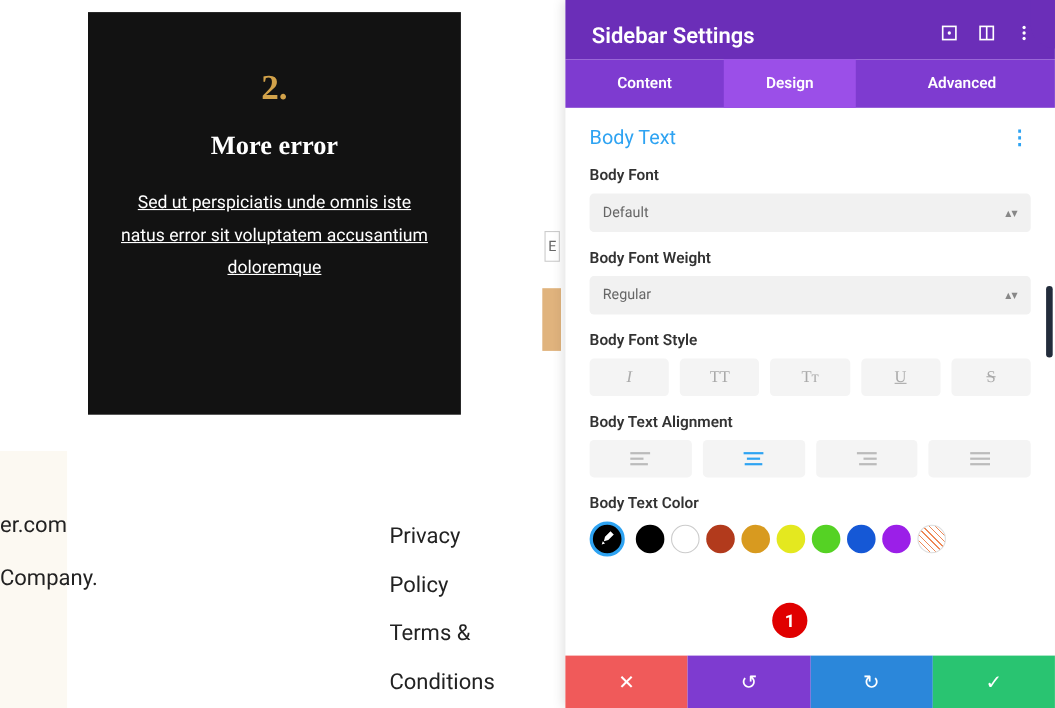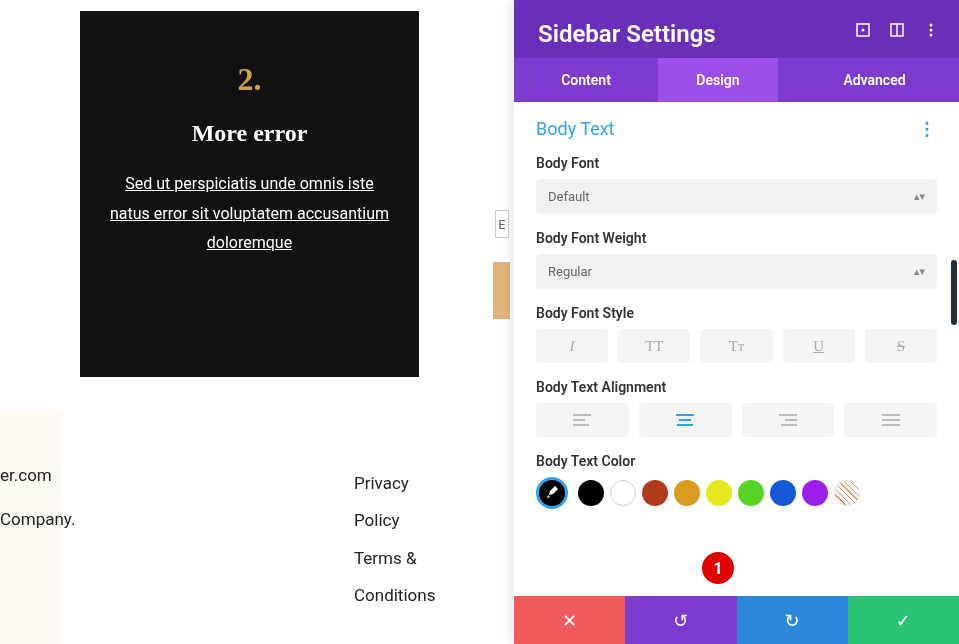--- a/index.html
+++ b/index.html
@@ -4,29 +4,29 @@
 <style>
 * { box-sizing: border-box; margin: 0; padding: 0; }
 body { font-family: -apple-system, BlinkMacSystemFont, "Segoe UI", Roboto, sans-serif; width: 959px; height: 644px; overflow: hidden; background: #fff; position: relative; }
 
 .canvas { position: absolute; left: 0; top: 0; width: 510px; height: 644px; }
 .card-fold { position: absolute; left: 80px; top: 11px; width: 339px; height: 366px; background: #121212; color: #fff; text-align: center; padding: 40px 30px; }
 .step-num { font-family: Georgia, serif; color: #d2a24a; font-size: 32px; font-weight: bold; margin-top: 10px; margin-bottom: 22px; }
 .step-title { font-family: Georgia, serif; font-size: 24px; font-weight: bold; margin-bottom: 22px; }
 .step-body { font-size: 16px; line-height: 1.85; text-decoration: underline; }
 
-.footerish { position: absolute; left: 0; top: 410px; right: 449px; height: 234px; background: #fcf9f2; padding: 60px 0 0 0; font-size: 17px; color: #222; }
+.footerish { position: absolute; left: 0; top: 410px; right: 449px; height: 234px; background: #fcf9f2; padding: 60px 0 0 0; font-size: 20px; color: #222; }
 .footer-left { position: absolute; left: 0; top: 55px; }
 .footer-right { position: absolute; left: 354px; top: 55px; line-height: 2.2; }
 
 .orange-sliver { position: absolute; left: 493px; top: 262px; width: 17px; height: 57px; background: #e0b37d; }
 
 .panel { position: absolute; right: 0; top: 0; width: 445px; height: 644px; background: #fff; box-shadow: -2px 0 10px rgba(0,0,0,.12); display: flex; flex-direction: column; }
 .panel-head { background: #6b2eb8; color: #fff; padding: 20px 24px 10px; }
-.panel-title { font-size: 24px; font-weight: 600; }
+.panel-title { font-size: 20px; font-weight: 600; }
 .panel-preset { font-size: 12px; margin-top: 4px; }
 .head-icons { position: absolute; right: 20px; top: 22px; display: flex; gap: 18px; align-items: center; }
 .head-icon { width: 16px; height: 16px; display: inline-block; }
 
 .tabs { background: #7e3bd0; display: flex; }
 .tab { color: #fff; padding: 14px 0; text-align: center; font-weight: 600; font-size: 14px; margin-left: 12px; }
 .tab:nth-child(1){ width:120px; }
 .tab:nth-child(2){ width:120px; background:#9b4fe8; }
 .tab:nth-child(3){ flex:1; }
 

